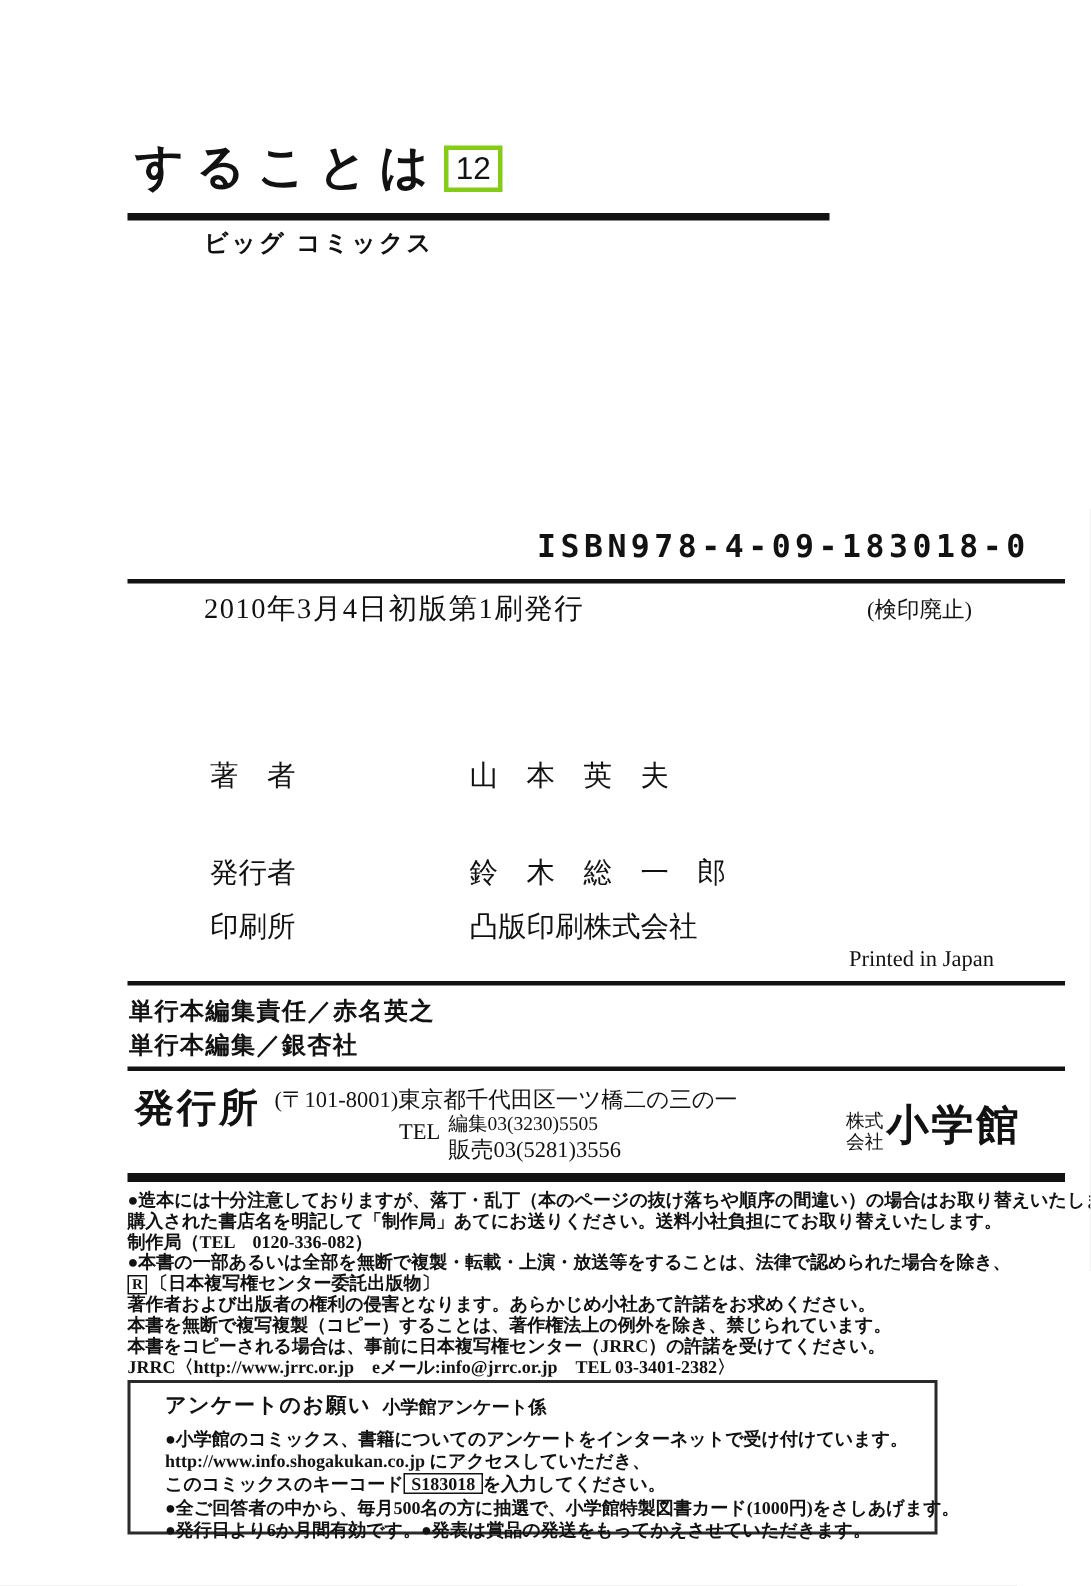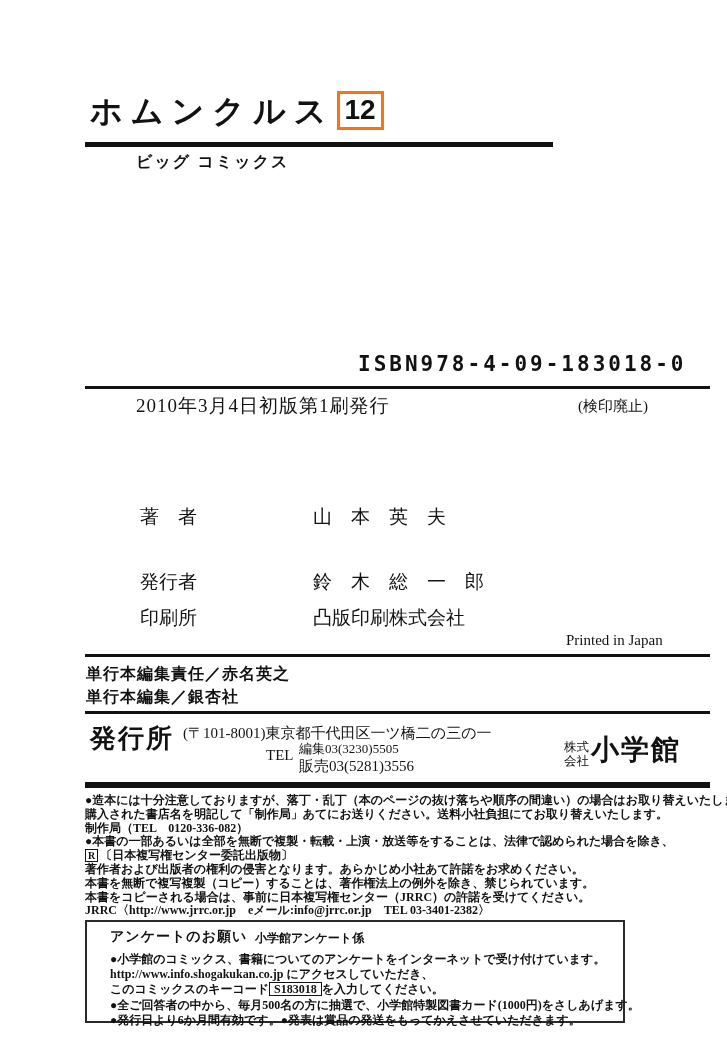--- a/index.html
+++ b/index.html
@@ -9,22 +9,22 @@
     background:#ffffff; color:#121212; overflow:hidden;
     font-family:"Liberation Serif","DejaVu Serif",serif;
   }
   .abs { position:absolute; }
   .rule { position:absolute; background:#121212; }
   .gothic { font-family:"Liberation Sans","DejaVu Sans",sans-serif; }
   .mono { font-family:"DejaVu Sans Mono","Liberation Mono",monospace; }
 
   .book-title { left:90px; top:90px; font-size:32px; font-weight:bold; letter-spacing:8px; white-space:nowrap; }
   .volume-badge {
-    display:inline-block; border:3px solid #f97316; font-size:28px; letter-spacing:0;
-    padding:1px 5px; margin-left:2px; line-height:1.1; vertical-align:3px; font-weight:bold;
+    display:inline-block; border:3px solid #84cc16; font-size:21px; letter-spacing:0;
+    padding:1px 5px; margin-left:2px; line-height:1.1; vertical-align:3px; font-weight:normal;
   }
   .title-rule { left:85px; top:142px; width:468px; height:5px; }
   .imprint { left:136px; top:152px; font-size:16px; font-weight:bold; letter-spacing:2px; }
 
   .isbn { left:358px; top:352px; font-size:21px; font-weight:bold; letter-spacing:3px; white-space:nowrap;text-align:center; }
   .isbn-rule { left:85px; top:386px; width:625px; height:3px; }
   .edition-line { left:136px; top:393px; font-size:19px; letter-spacing:1px; }
   .inspection-note { left:578px; top:397px; font-size:15px; }
 
   .credit-label { left:140px; font-size:19px; white-space:nowrap; }
@@ -62,21 +62,21 @@
   .survey-addressee { position:absolute; left:168px; top:8px; font-size:12px; font-weight:bold; }
   .survey-lines { position:absolute; left:23px; top:30px; font-size:12px; font-weight:bold; }
   .survey-lines .sline { line-height:15.2px; white-space:nowrap; }
   .keycode-box { display:inline-block; border:1px solid #121212; padding:0 4px; line-height:12px; font-weight:bold; }
 </style>
 </head>
 <body>
 
 <div class="page">
 
-  <div class="abs book-title gothic"><span>ホムンクルス</span><span class="volume-badge">12</span></div>
+  <div class="abs book-title gothic"><span>することは</span><span class="volume-badge">12</span></div>
   <div class="rule title-rule"></div>
   <div class="abs imprint gothic">ビッグ コミックス</div>
 
   <div class="abs isbn mono">ISBN978-4-09-183018-0</div>
   <div class="rule isbn-rule"></div>
   <div class="abs edition-line">2010年3月4日初版第1刷発行</div>
   <div class="abs inspection-note">(検印廃止)</div>
 
   <div class="abs credit-label row-author">著　者</div>
   <div class="abs credit-value row-author">山　本　英　夫</div>

